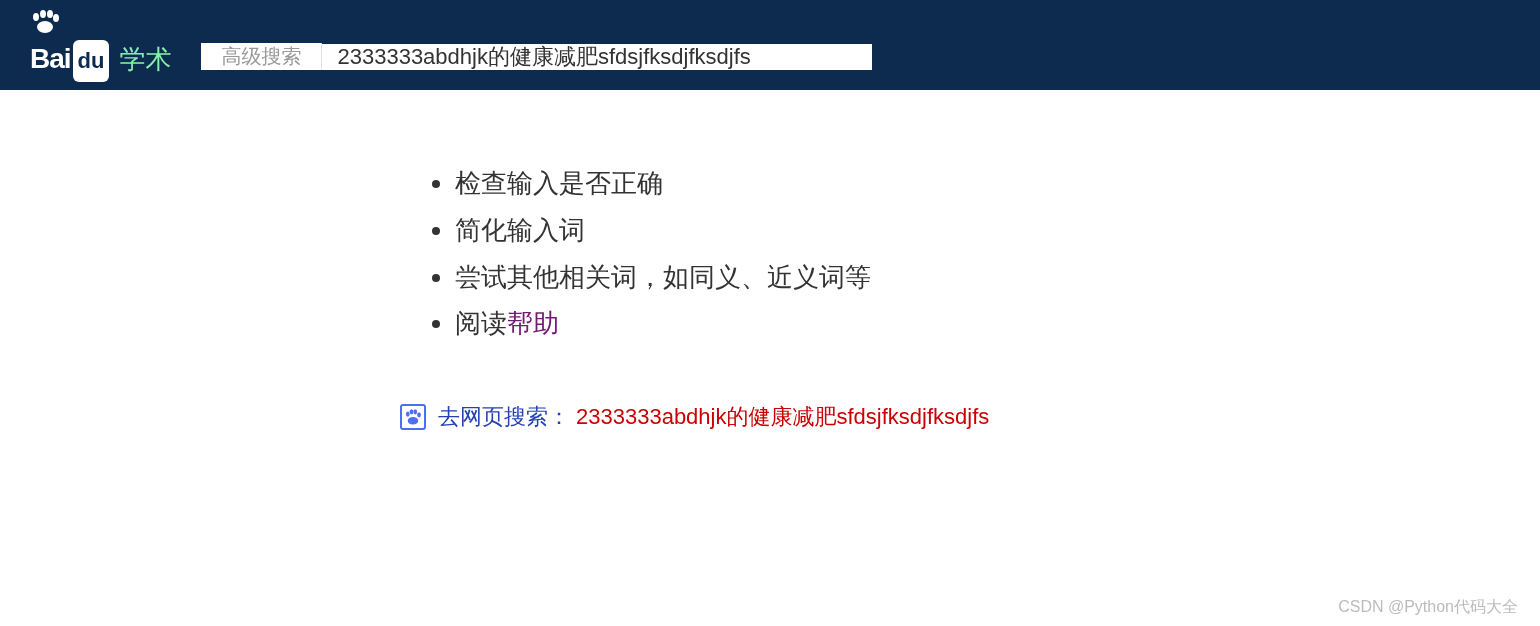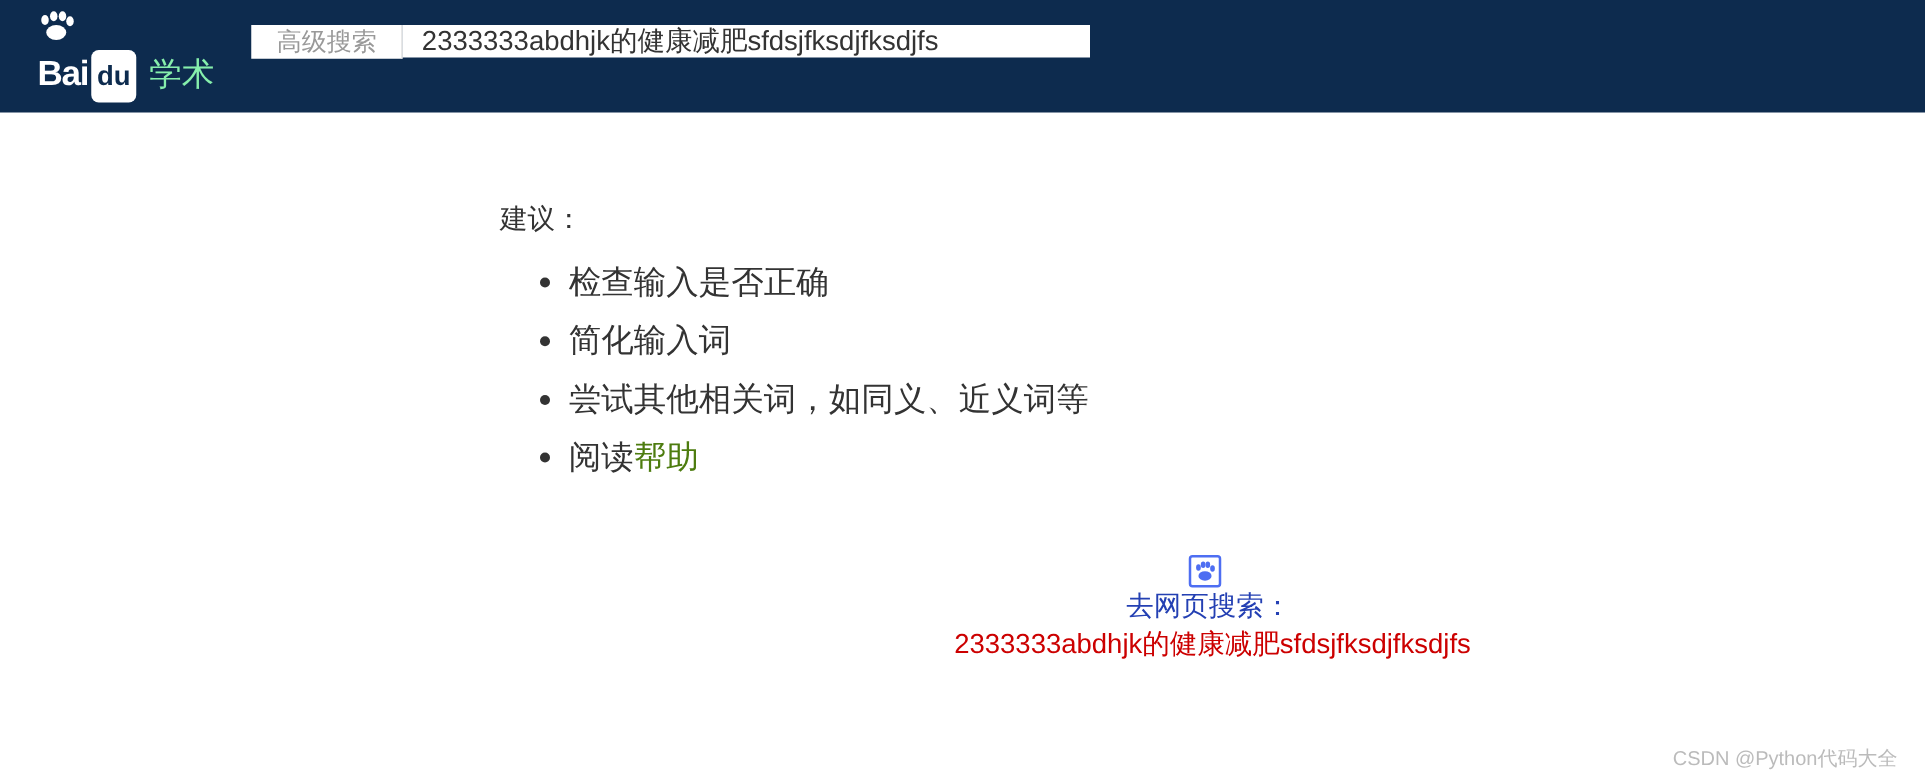--- a/index.html
+++ b/index.html
@@ -55,21 +55,21 @@
       line-height: 1;
     }
     .logo-xueshu {
       font-size: 26px;
       color: #86efac;
       margin-left: 8px;
       font-weight: normal;
     }
     .search-container {
       display: flex;
-      align-items: flex-start;
+      align-items: flex-end;
       height: 50px;
     }
     .advanced-search {
       background: #fff;
       color: #999;
       font-size: 20px;
       padding: 0 20px;
       display: flex;
       align-items: center;
       border-right: 1px solid #e0e0e0;
@@ -110,29 +110,28 @@
       margin-bottom: 12px;
     }
     .suggestions-list {
       list-style: disc;
       padding-left: 55px;
       font-size: 26px;
       color: #333;
       line-height: 1.8;
     }
     .help-link {
-      color: #4d7c0f;
+      color: #701a75;
       text-decoration: none;
     }
     .web-search {
       margin-top: 55px;
       display: flex;
       align-items: center;
       font-size: 22px;
-      flex-direction: column;
     }
     .paw-icon-box {
       width: 26px;
       height: 26px;
       border: 2px solid #4e6ef2;
       border-radius: 3px;
       display: flex;
       align-items: center;
       justify-content: center;
       margin-right: 12px;
@@ -178,21 +177,20 @@
     </div>
   </div>
   <div class="search-container">
     <div class="advanced-search">高级搜索</div>
     <input class="search-input" type="text" value="2333333abdhjk的健康减肥sfdsjfksdjfksdjfs" style="">
   </div>
 </div>
 
 <div class="content">
 
-  <div class="suggestions-title">建议：</div>
   <ul class="suggestions-list">
     <li>检查输入是否正确</li>
     <li>简化输入词</li>
     <li>尝试其他相关词，如同义、近义词等</li>
     <li>
       <span>阅读</span><a href="#" class="help-link">帮助</a>
     </li>
   </ul>
 
   <div class="web-search">

